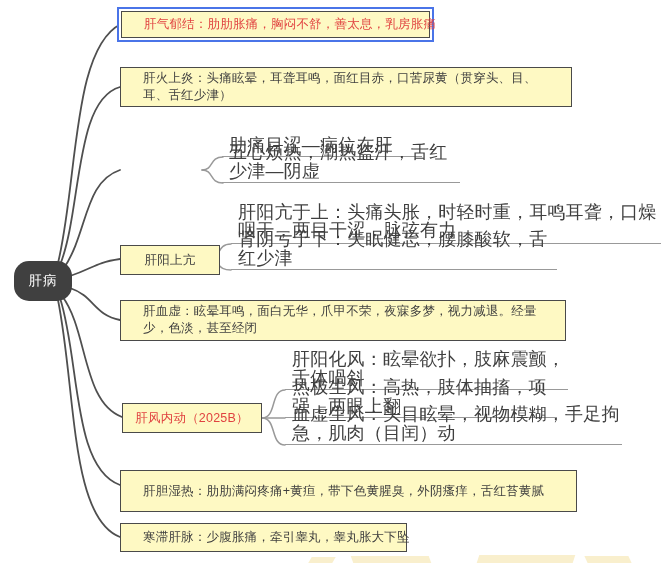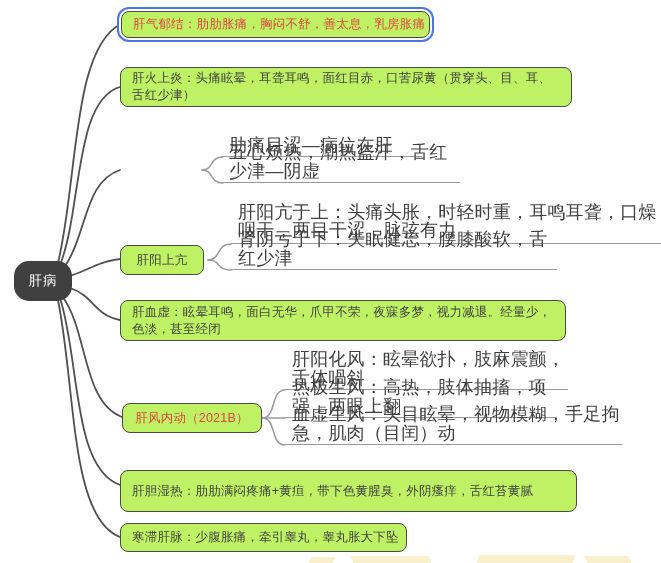--- a/index.html
+++ b/index.html
@@ -5,25 +5,25 @@
   html,body{margin:0;padding:0;}
   body{
     width:661px;height:563px;position:relative;overflow:hidden;
     background:#ffffff;
     font-family:"Liberation Sans","DejaVu Sans",sans-serif;
     color:#3f3f3f;
   }
   #canvas{position:absolute;inset:0;width:661px;height:563px;}
   svg.links{position:absolute;left:0;top:0;z-index:0;}
   .node{
-    position:absolute;z-index:2;background:#bef264;
-    border:1.6px solid #4a4a4a;border-radius:8px;
+    position:absolute;z-index:2;background:#fef9c3;
+    border:1.6px solid #4a4a4a;border-radius:0;
     font-size:12.5px;line-height:17px;
     display:flex;align-items:center;
-    padding:2px 11px;box-sizing:border-box;
+    padding:2px 22px;box-sizing:border-box;
     letter-spacing:0.2px;
   }
   .node.single{white-space:nowrap;}
   .node.selected{
     color:#e04240;
     box-shadow:0 0 0 2px #ffffff,0 0 0 4px #4a74e8;
   }
   .node.red{color:#e04240;}
   .node.label-node{justify-content:center;}
   .root{
@@ -76,27 +76,27 @@
 
   <div class="root" style="left:14px;top:261px;width:58px;height:40px;">肝病</div>
 
   <div class="node single selected" style="left:121px;top:11px;width:309px;height:27px;">肝气郁结：肋肋胀痛，胸闷不舒，善太息，乳房胀痛</div>
 
   <div class="node" style="left:120px;top:67px;width:452px;height:40px;">肝火上炎：头痛眩晕，耳聋耳鸣，面红目赤，口苦尿黄（贯穿头、目、耳、舌红少津）</div>
 
   <div class="uchild" style="left:222px;top:135px;width:200px;height:22px;">肋痛目涩—病位在肝</div>
   <div class="uchild" style="left:222px;top:161px;width:238px;height:22px;">五心烦热，潮热盗汗，舌红少津—阴虚</div>
 
-  <div class="node single label-node" style="left:120px;top:245px;width:84px;height:30px;">肝阳上亢</div>
+  <div class="node single label-node" style="left:120px;top:245px;width:100px;height:30px;">肝阳上亢</div>
   <div class="uchild wrap2" style="left:231px;top:203px;width:430px;height:41px;">肝阳亢于上：头痛头胀，时轻时重，耳鸣耳聋，口燥咽干，两目干涩，脉弦有力</div>
   <div class="uchild" style="left:231px;top:248px;width:326px;height:22px;">肾阴亏于下：失眠健忘，腰膝酸软，舌红少津</div>
 
-  <div class="node" style="left:120px;top:300px;width:446px;height:41px;">肝血虚：眩晕耳鸣，面白无华，爪甲不荣，夜寐多梦，视力减退。经量少，色淡，甚至经闭</div>
+  <div class="node" style="left:120px;top:300px;width:446px;height:41px;font-family:Liberation Mono, monospace;">肝血虚：眩晕耳鸣，面白无华，爪甲不荣，夜寐多梦，视力减退。经量少，色淡，甚至经闭</div>
 
-  <div class="node single label-node red" style="left:122px;top:403px;width:140px;height:30px;">肝风内动（2021B）</div>
+  <div class="node single label-node red" style="left:122px;top:403px;width:140px;height:30px;">肝风内动（2025B）</div>
   <div class="uchild" style="left:285px;top:368px;width:283px;height:22px;">肝阳化风：眩晕欲扑，肢麻震颤，舌体喎斜</div>
   <div class="uchild" style="left:285px;top:396px;width:272px;height:22px;">热极生风：高热，肢体抽搐，项强，两眼上翻</div>
   <div class="uchild" style="left:285px;top:423px;width:337px;height:22px;">血虚生风：头目眩晕，视物模糊，手足拘急，肌肉（目闰）动</div>
 
   <div class="node single" style="left:120px;top:470px;width:457px;height:42px;">肝胆湿热：肋肋满闷疼痛+黄疸，带下色黄腥臭，外阴瘙痒，舌红苔黄腻</div>
 
   <div class="node single" style="left:120px;top:523px;width:287px;height:29px;">寒滞肝脉：少腹胀痛，牵引睾丸，睾丸胀大下坠</div>
 
   <div class="watermark wm1"></div>
   <div class="watermark wm2"></div>

